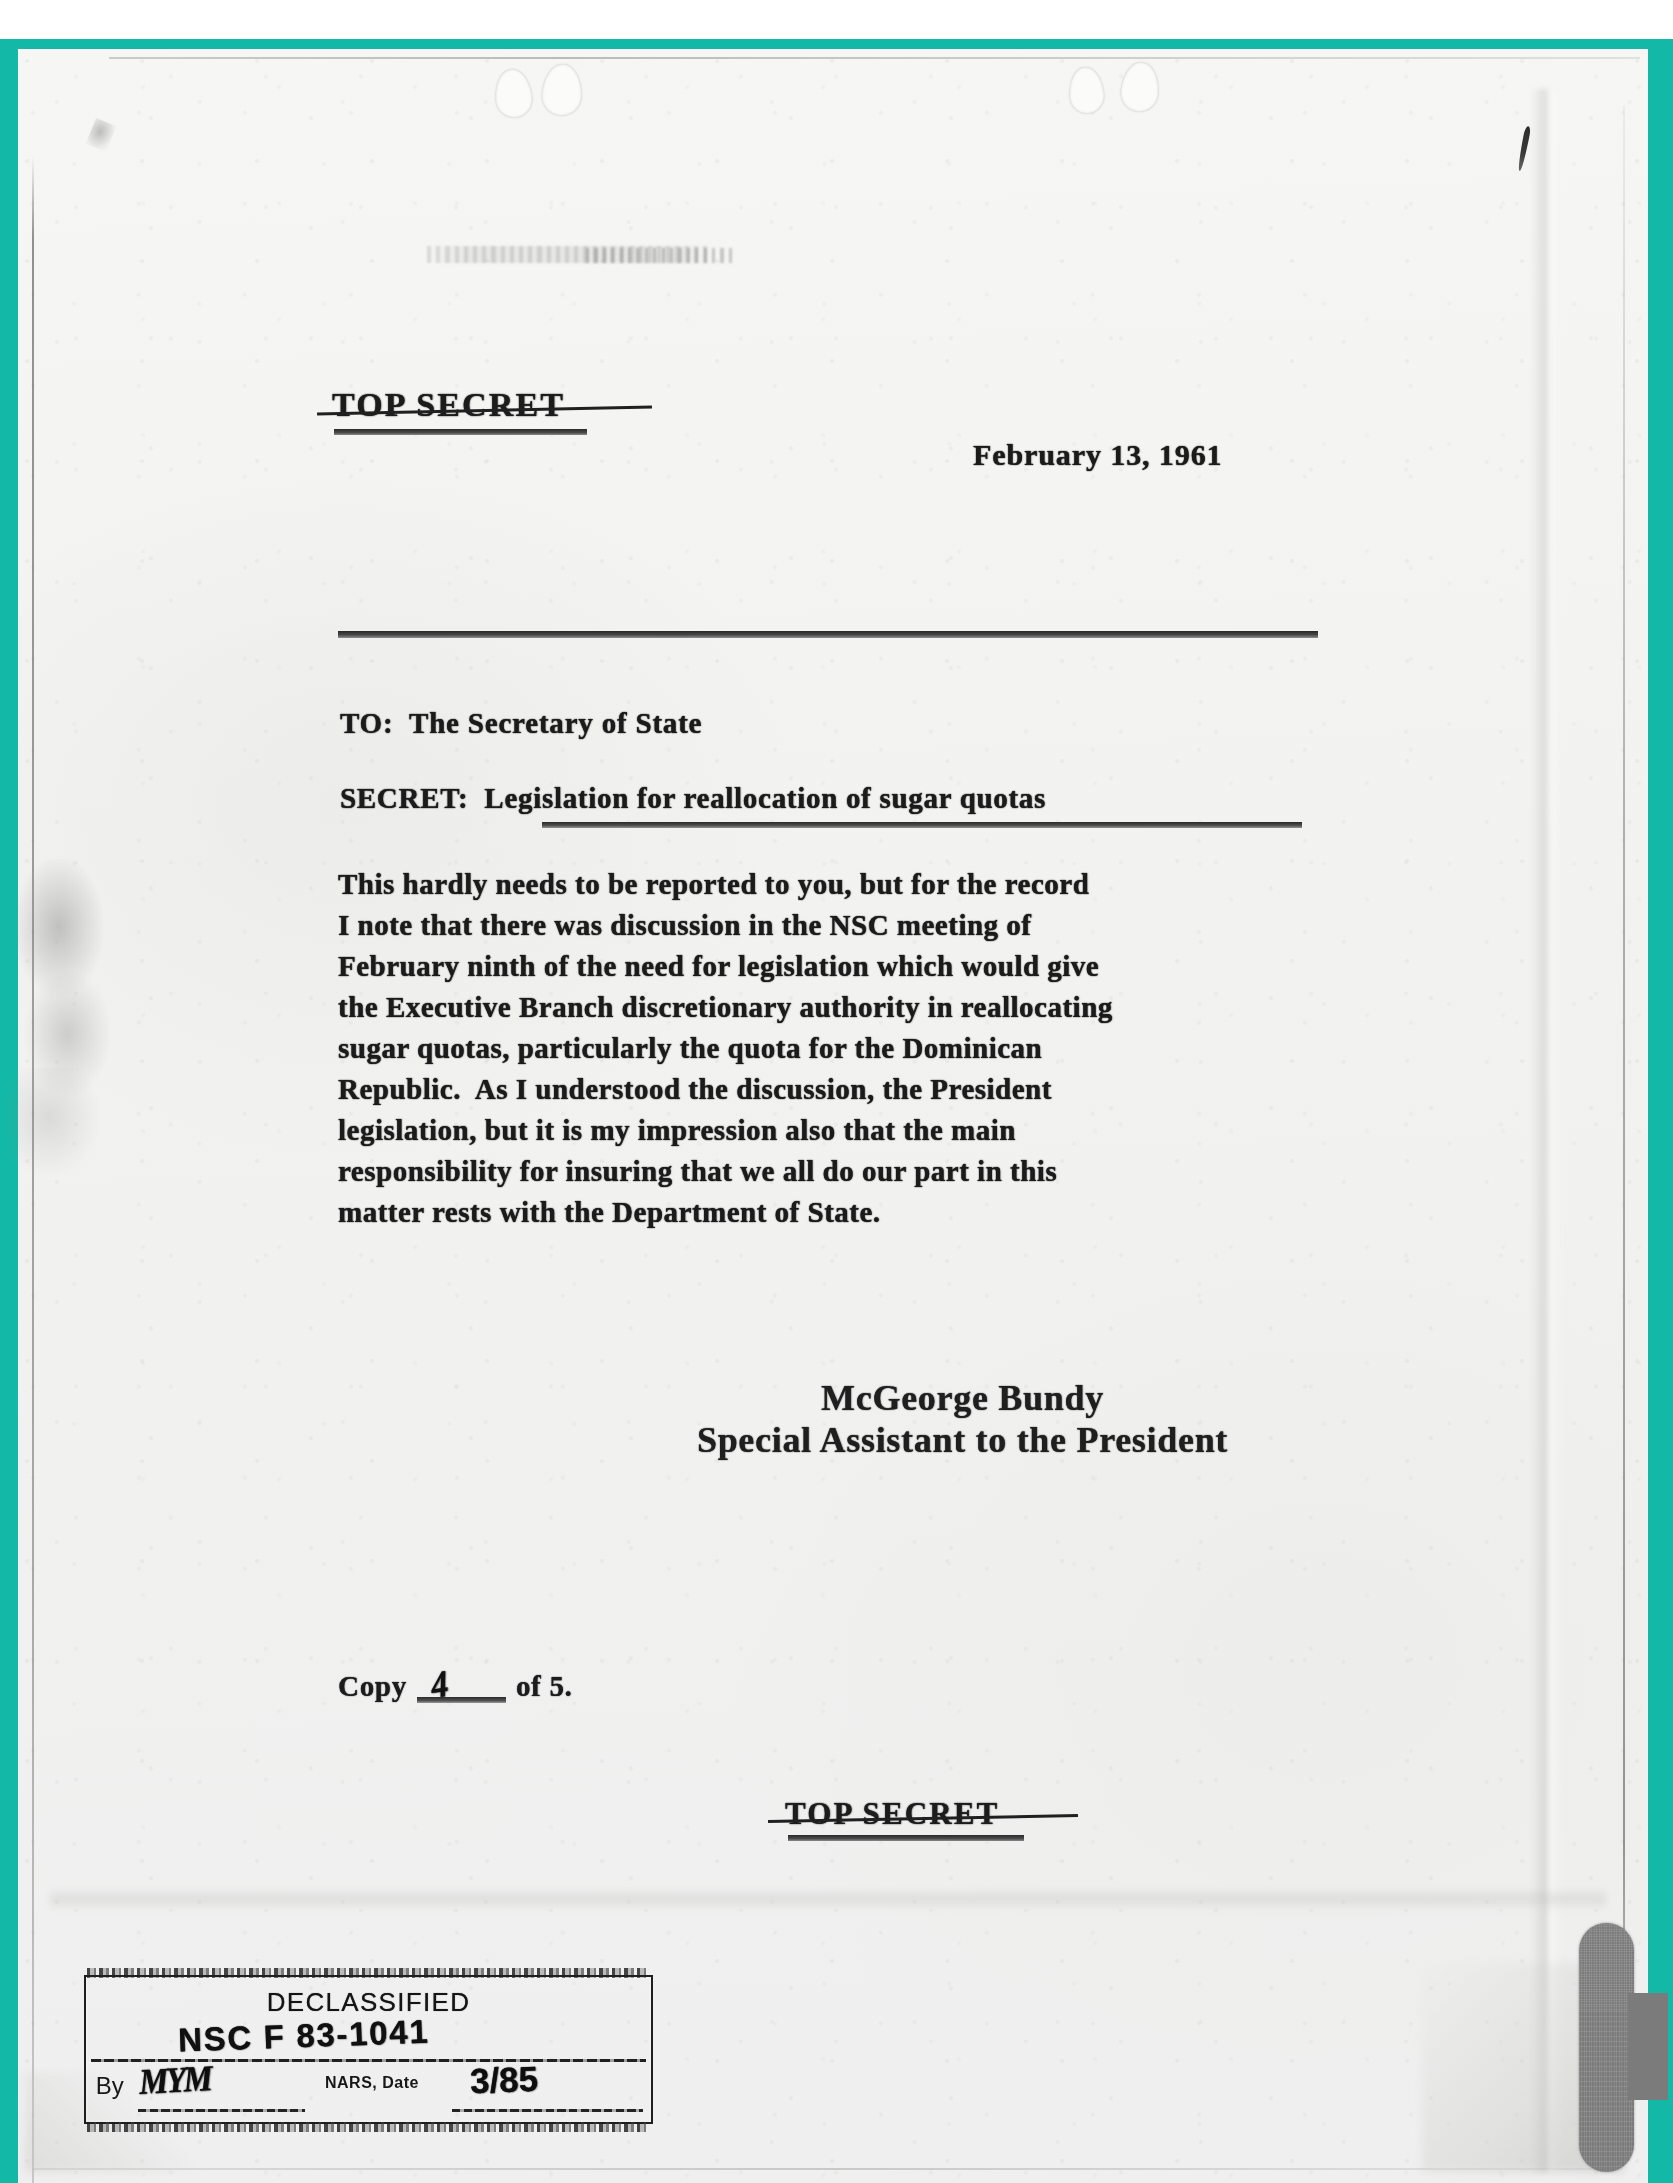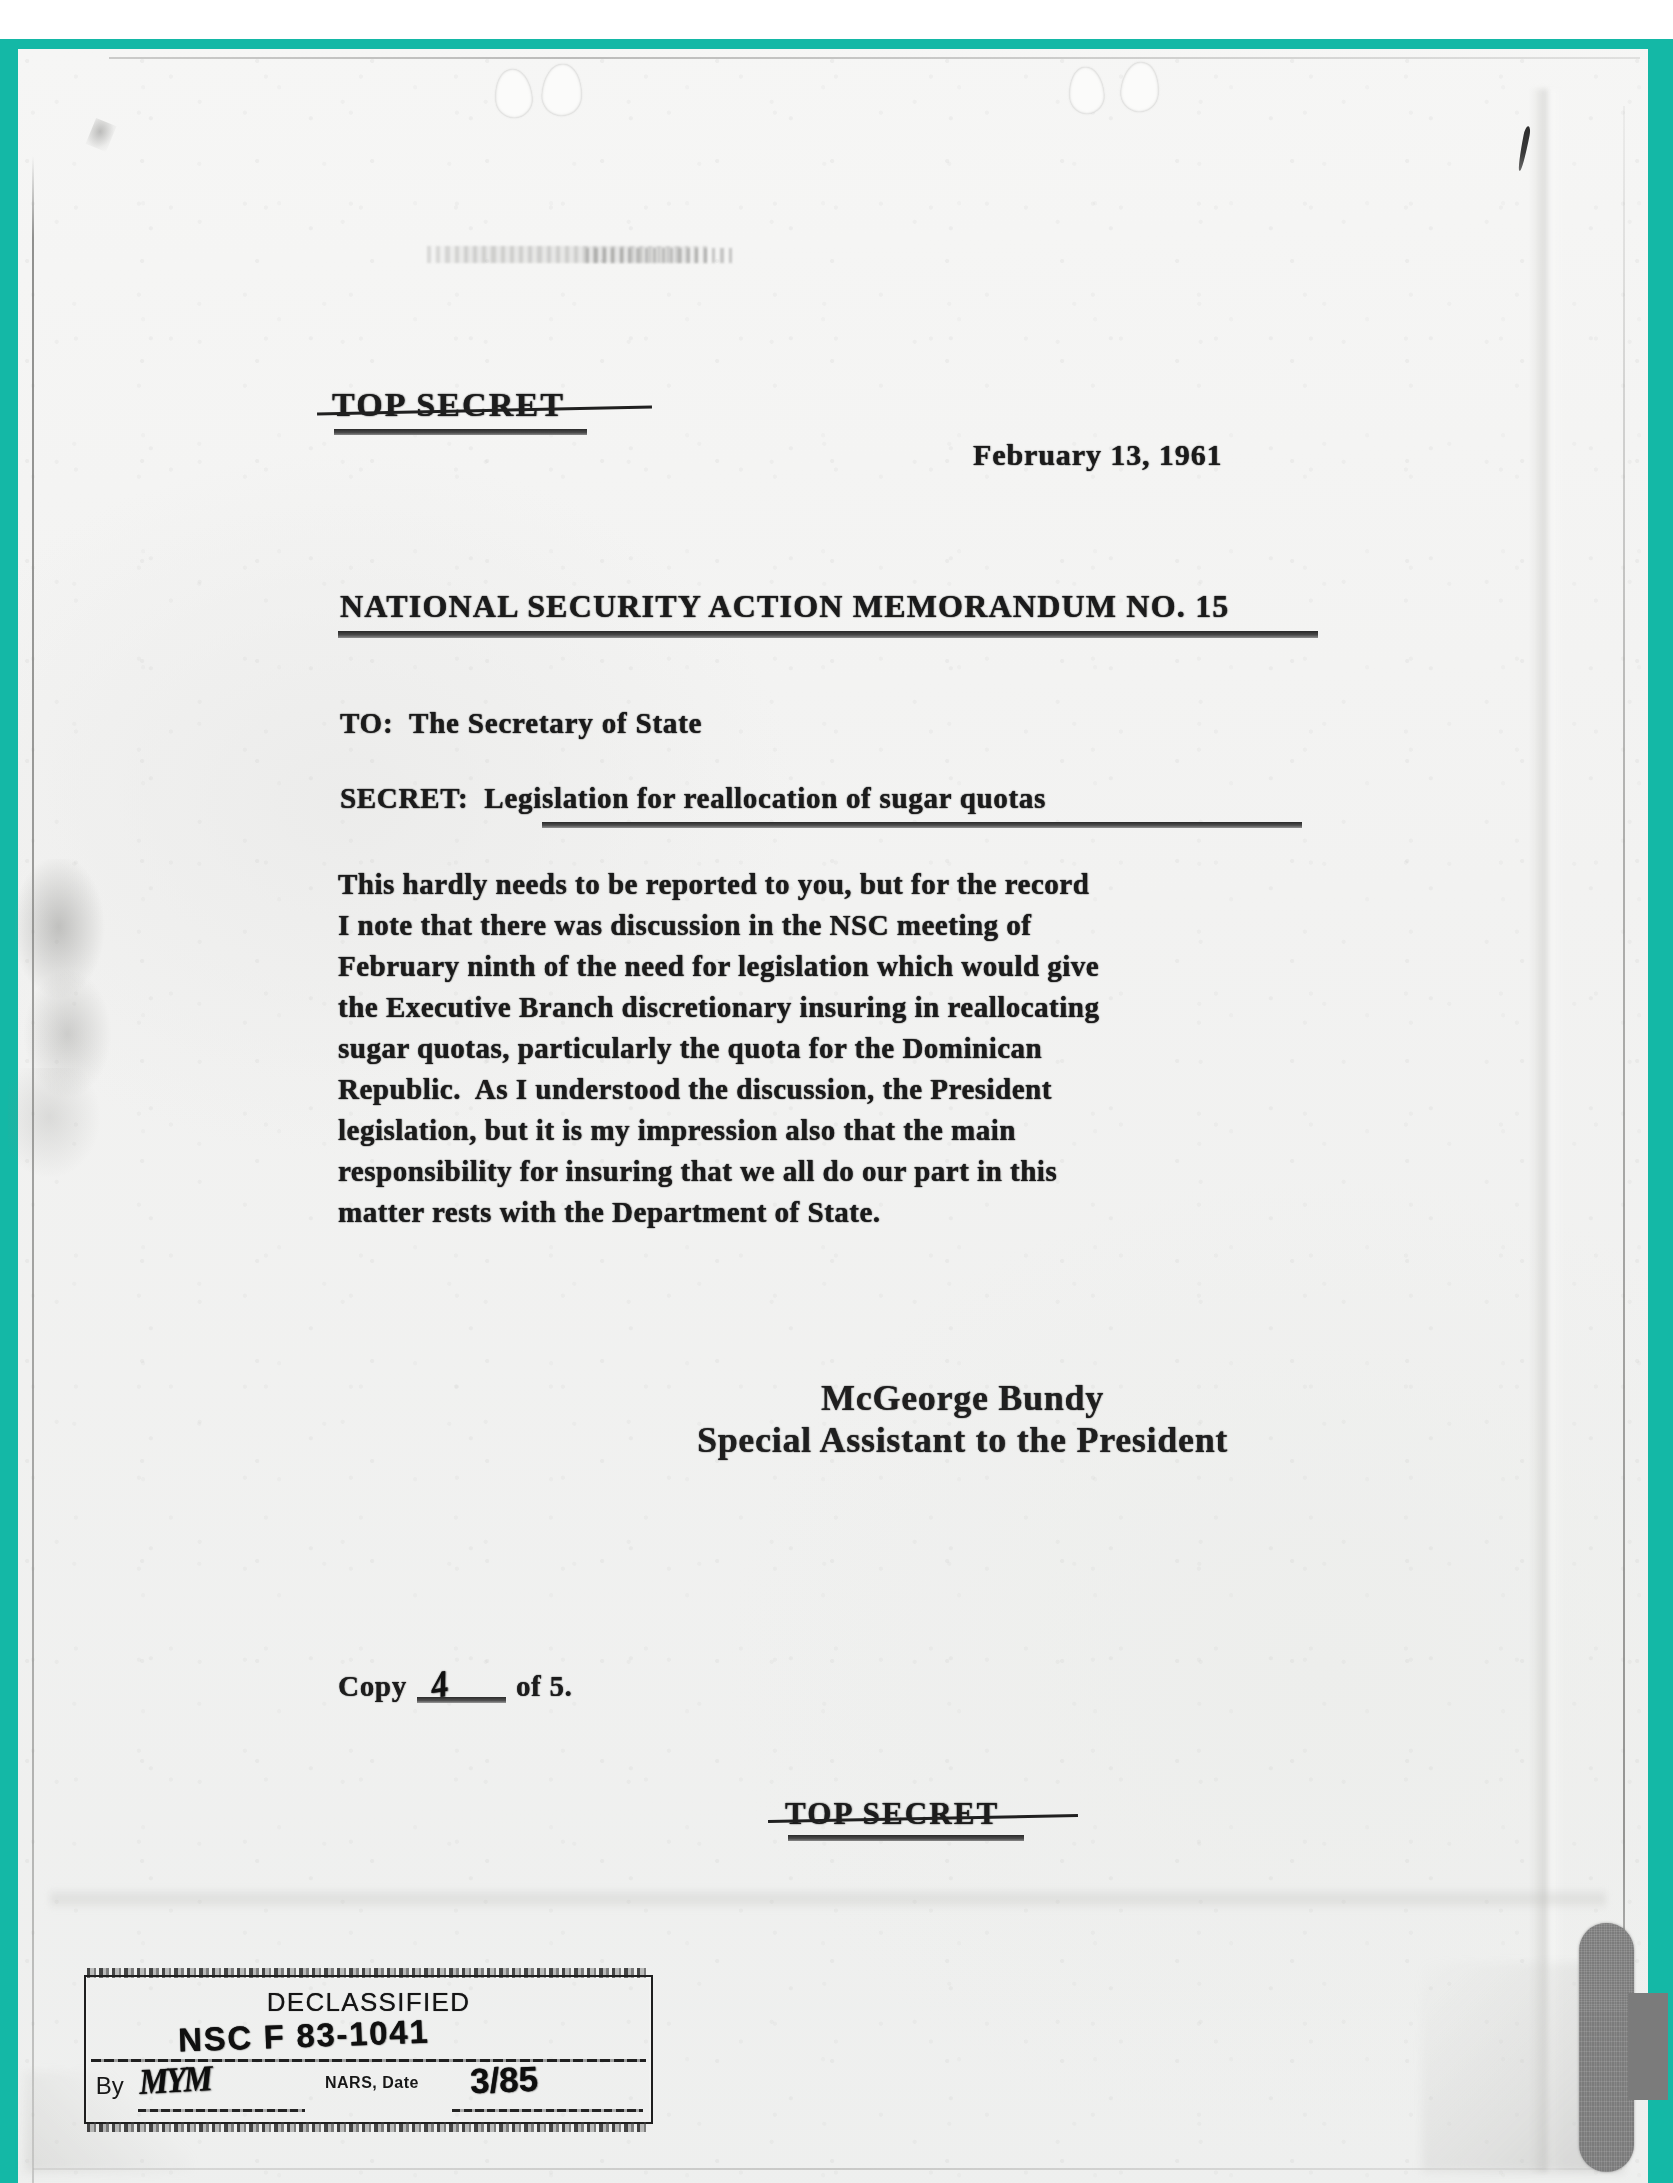--- a/index.html
+++ b/index.html
@@ -508,33 +508,32 @@
   <div class="pen-tick"></div>
 
   <div class="classif" id="classif-top">
     <span class="word">TOP SECRET</span>
     <span class="strike"></span>
     <span class="underline"></span>
   </div>
 
   <div class="typed" id="date-line">February 13, 1961</div>
 
-  <div class="typed" id="memo-title">NATIONAL SECURITY ACTION MEMORANDUM NO. 15</div>
   <div id="memo-title-rule"></div>
 
   <div class="typed" id="to-line">TO:  The Secretary of State</div>
 
   <div class="typed" id="subject-line"><span>SECRET:</span><span>  </span><span>Legislation for reallocation of sugar quotas</span></div>
   <div id="subject-rule"></div>
 
   <div id="body-block">
     <div class="bline">This hardly needs to be reported to you, but for the record</div>
     <div class="bline">I note that there was discussion in the NSC meeting of</div>
     <div class="bline">February ninth of the need for legislation which would give</div>
-    <div class="bline">the Executive Branch discretionary insuring in reallocating</div>
+    <div class="bline">the Executive Branch discretionary authority in reallocating</div>
     <div class="bline">sugar quotas, particularly the quota for the Dominican</div>
     <div class="bline">Republic.  As I understood the discussion, the President</div>
     <div class="bline">legislation, but it is my impression also that the main</div>
     <div class="bline">responsibility for insuring that we all do our part in this</div>
     <div class="bline">matter rests with the Department of State.</div>
   </div>
 
   <div id="signature-block">
     <div class="sline">McGeorge Bundy</div>
     <div class="sline">Special Assistant to the President</div>

